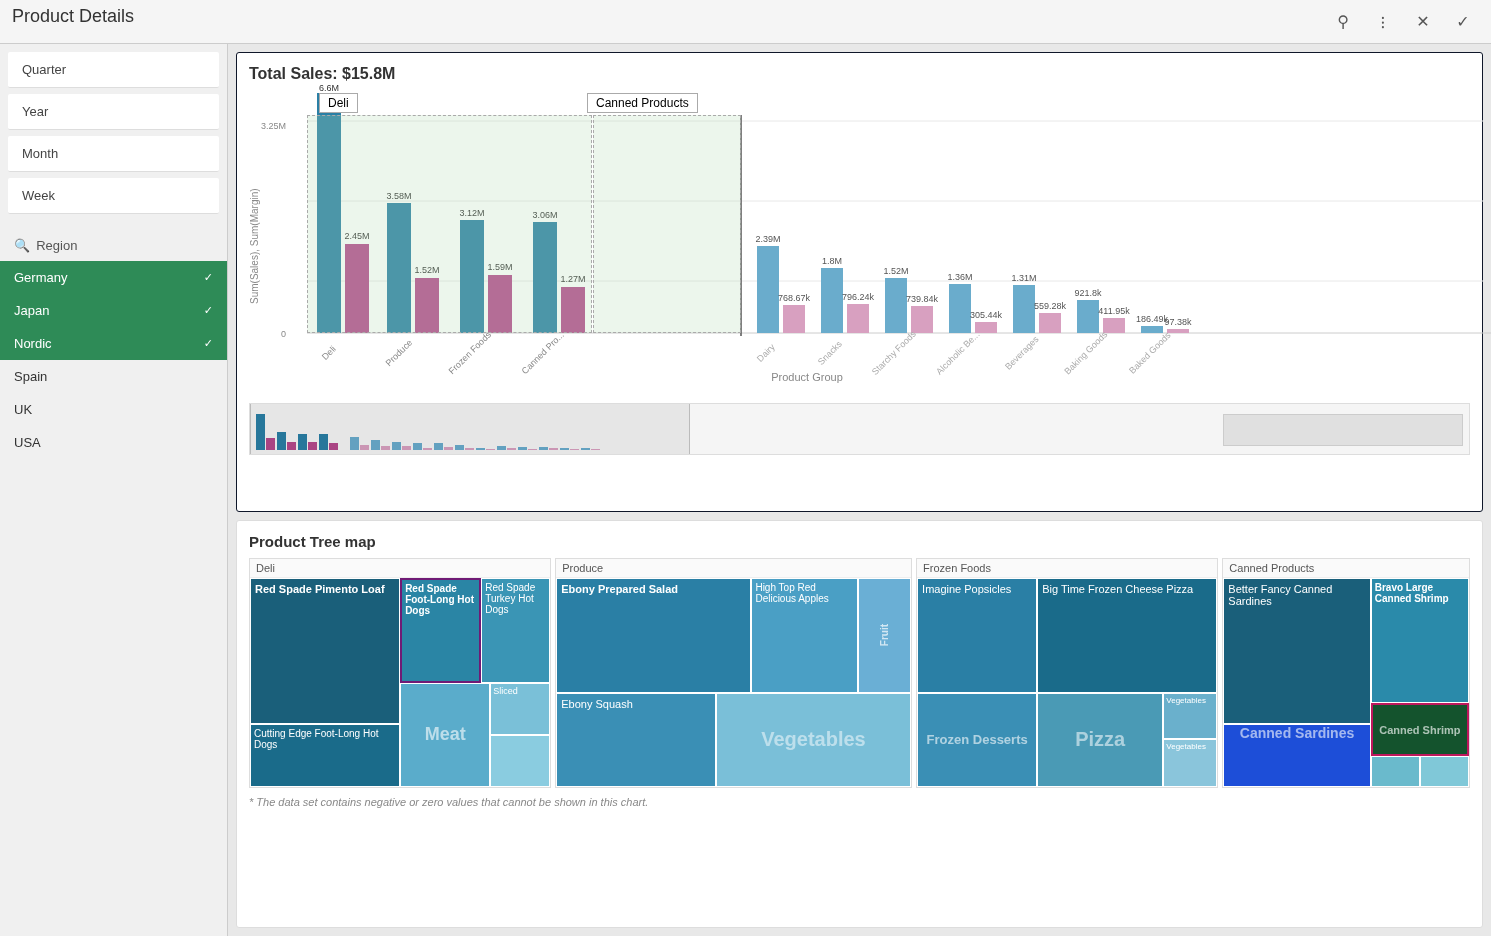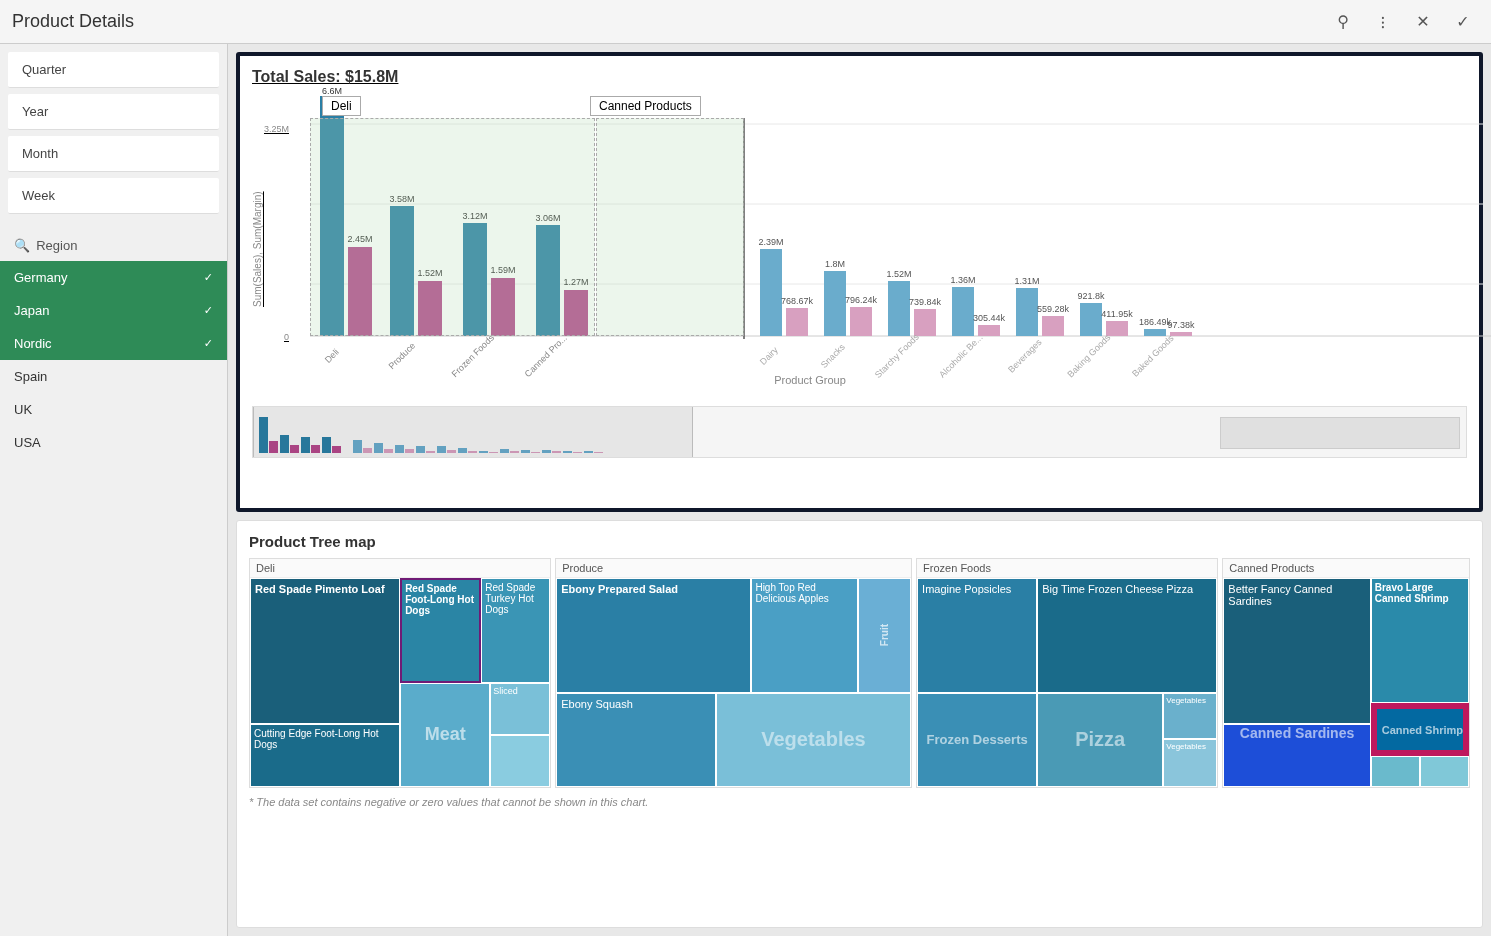--- a/index.html
+++ b/index.html
@@ -11,21 +11,20 @@
       overflow: hidden;
       font-size: 12px;
     }
 
     
     .header {
       background: #f5f5f5;
       border-bottom: 1px solid #ccc;
       padding: 6px 12px;
       display: flex;
-      align-items: center;
       justify-content: space-between;
       height: 44px;
     }
     .header-title {
       font-size: 18px;
       font-weight: 400;
       color: #333;
     }
     .header-icons {
       display: flex;
@@ -115,27 +114,26 @@
       display: flex;
       flex-direction: column;
       overflow: hidden;
       padding: 8px;
       gap: 8px;
     }
 
     
     .chart-panel {
       background: #fff;
-      border: 4px solid #0f172a;
+      border: 1px solid #0f172a;
       border-radius: 3px;
       padding: 12px;
       flex: 0 0 auto;
       height: 460px;
       position: relative;
-      text-decoration: underline;
     }
     .chart-title {
       font-size: 16px;
       font-weight: 600;
       color: #333;
       margin-bottom: 8px;
     }
 
     
     .treemap-panel {
@@ -462,21 +460,21 @@
           <div style="flex:1;position:relative;overflow:hidden;">
 
             <div style="position:absolute;left:0;top:0;width:60%;height:70%;background:#1a5f7a;border:1px solid #fff;padding:4px;color:#fff;font-size:11px;font-weight:400;">Better Fancy Canned Sardines</div>
 
             <div style="position:absolute;left:0;top:70%;width:60%;height:30%;background:#1d4ed8;border:1px solid #fff;display:flex;align-items:flex-start;justify-content:center;">
               <span style="font-size:14px;color:rgba(255,255,255,0.6);font-weight:700;">Canned Sardines</span>
             </div>
 
             <div style="position:absolute;left:60%;top:0;width:40%;height:60%;background:#2a8aaa;border:1px solid #fff;padding:3px;color:#fff;font-size:10px;font-weight:600;">Bravo Large Canned Shrimp</div>
 
-            <div style="position:absolute;left:60%;top:60%;width:40%;height:25%;background:#0369a1;border:6px solid #be185d;display:flex;align-items:center;justify-content:flex-end;">
+            <div style="position:absolute;left:60%;top:60%;width:40%;height:25%;background:#14532d;border:2px solid #be185d;display:flex;align-items:center;justify-content:center;">
               <span style="font-size:11px;color:rgba(255,255,255,0.65);font-weight:700;">Canned Shrimp</span>
             </div>
 
             <div style="position:absolute;left:60%;top:85%;width:20%;height:15%;background:#6abacc;border:1px solid #fff;padding:1px;"></div>
             <div style="position:absolute;left:80%;top:85%;width:20%;height:15%;background:#80c8d8;border:1px solid #fff;padding:1px;"></div>
           </div>
         </div>
       </div>
 
       <div style="font-size:11px;color:#888;font-style:italic;margin-top:8px;">* The data set contains negative or zero values that cannot be shown in this chart.</div>

